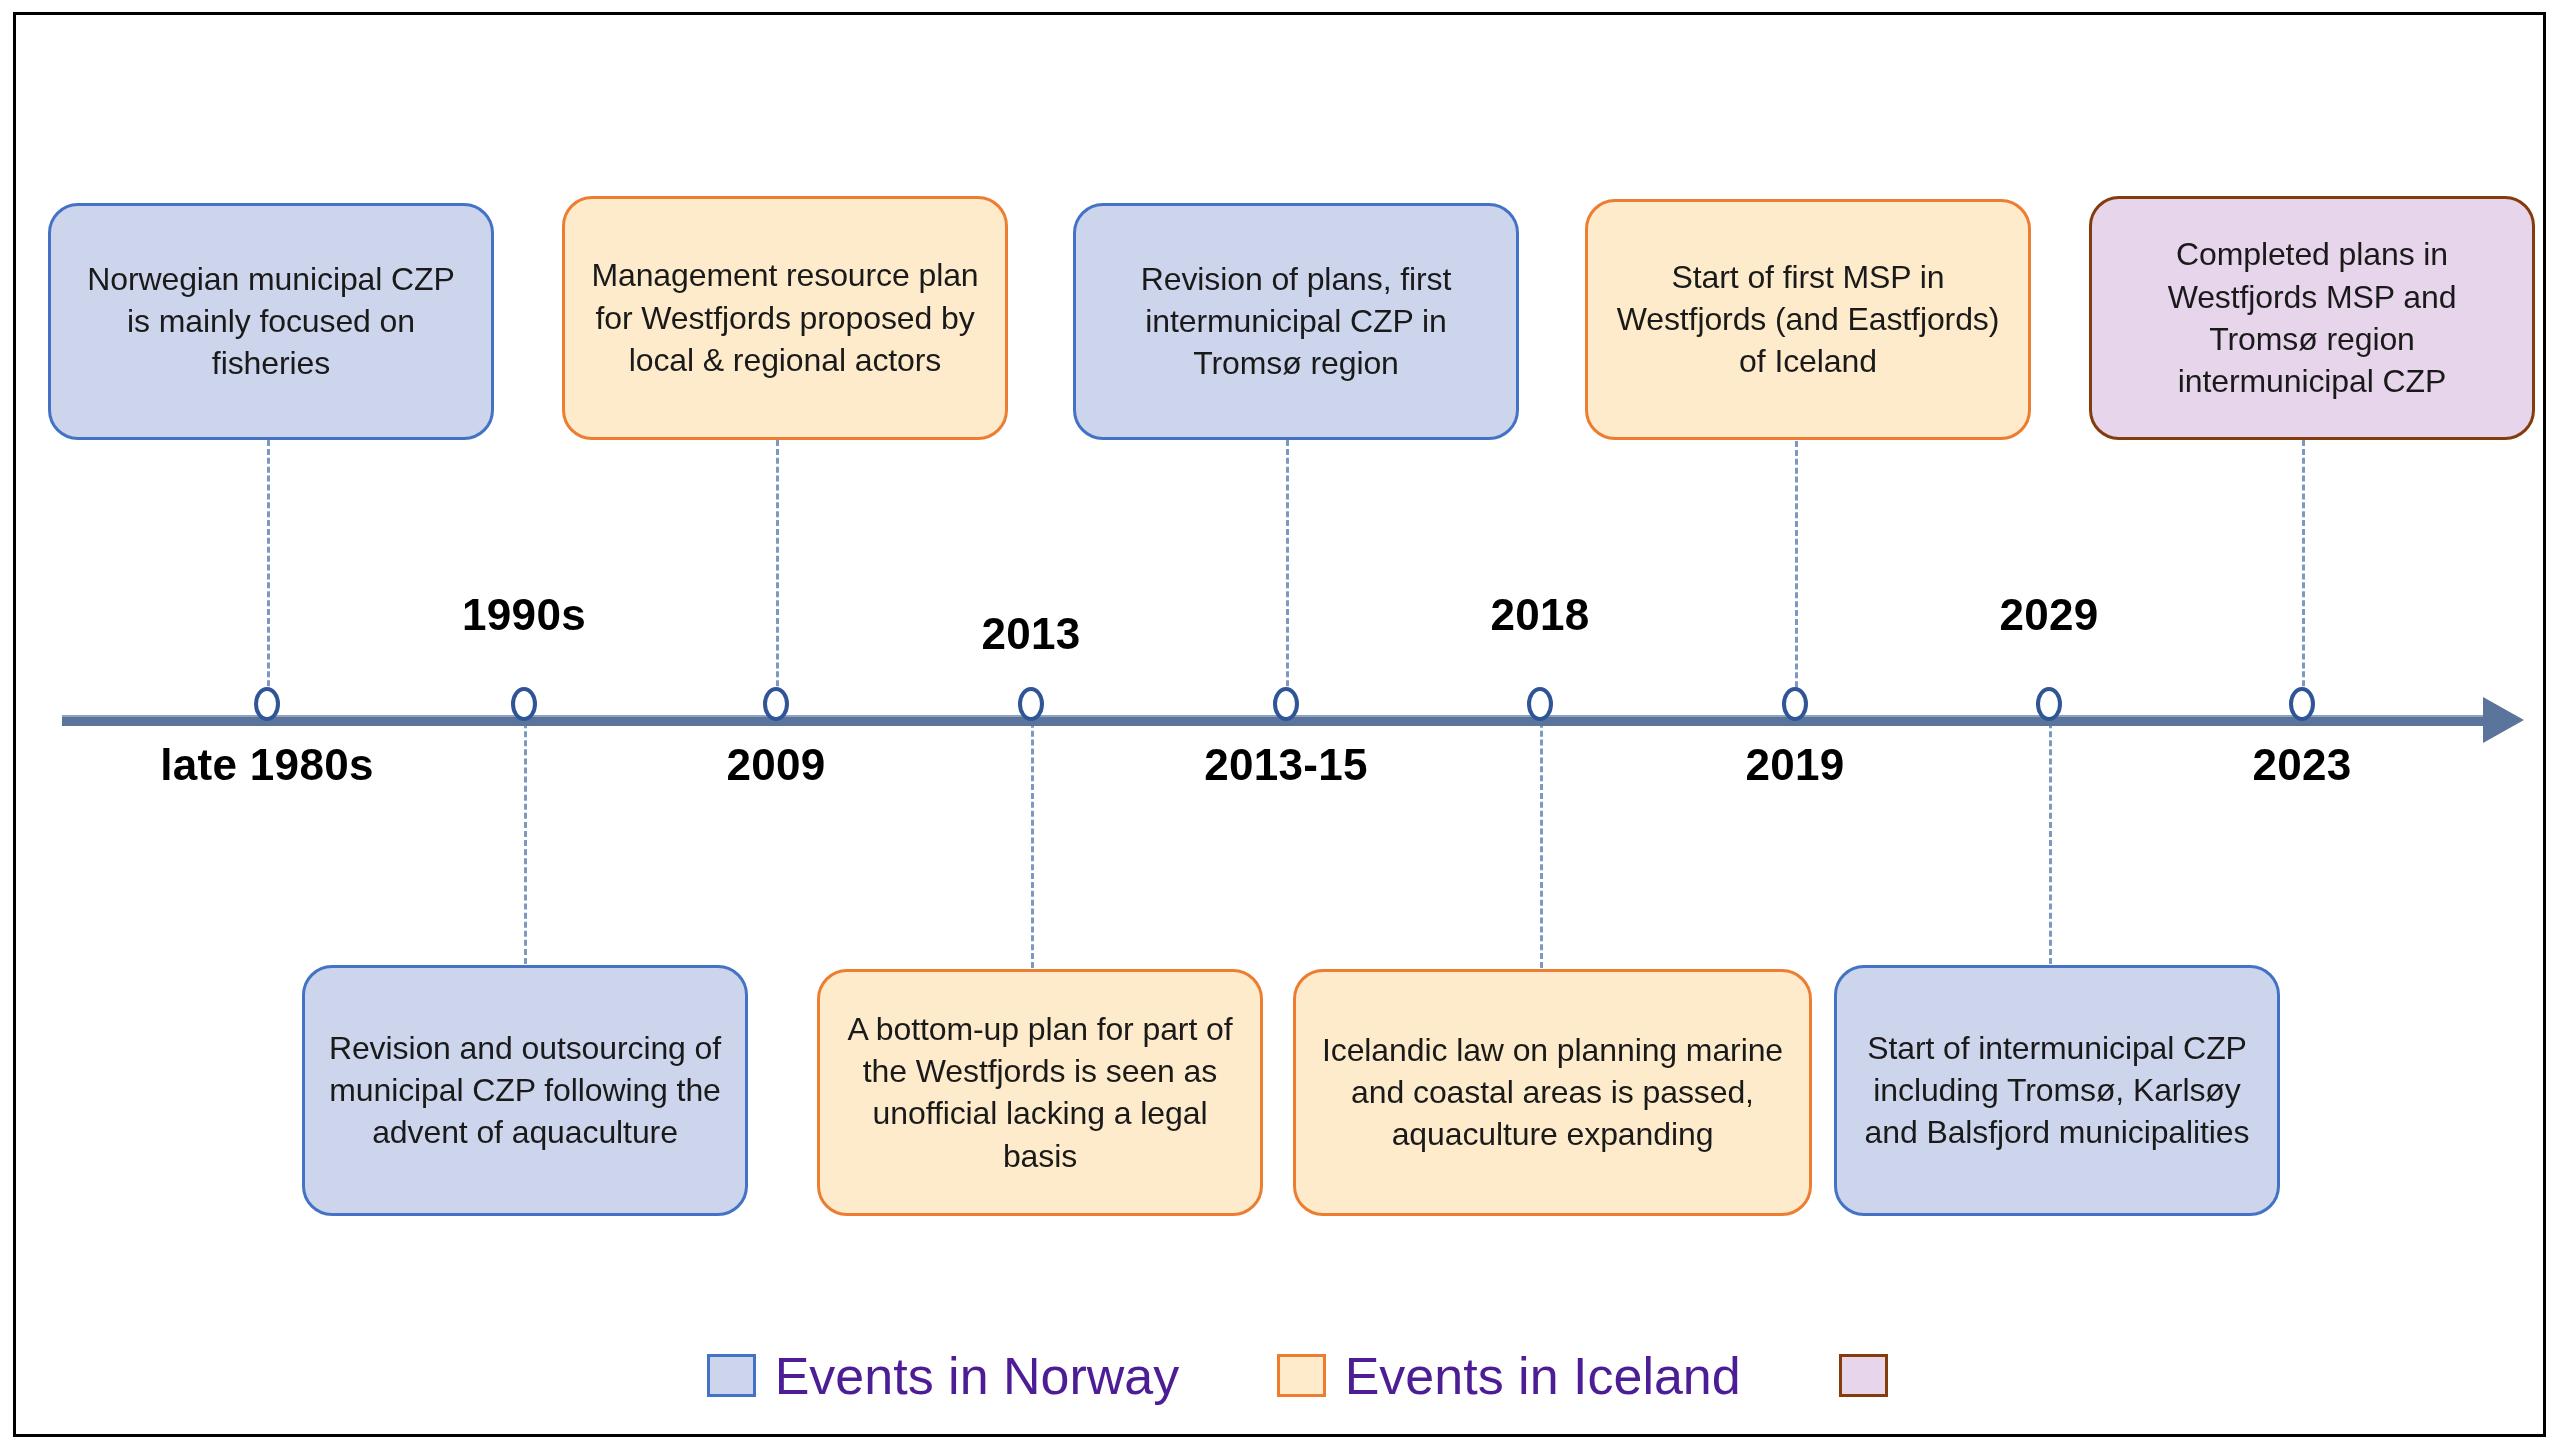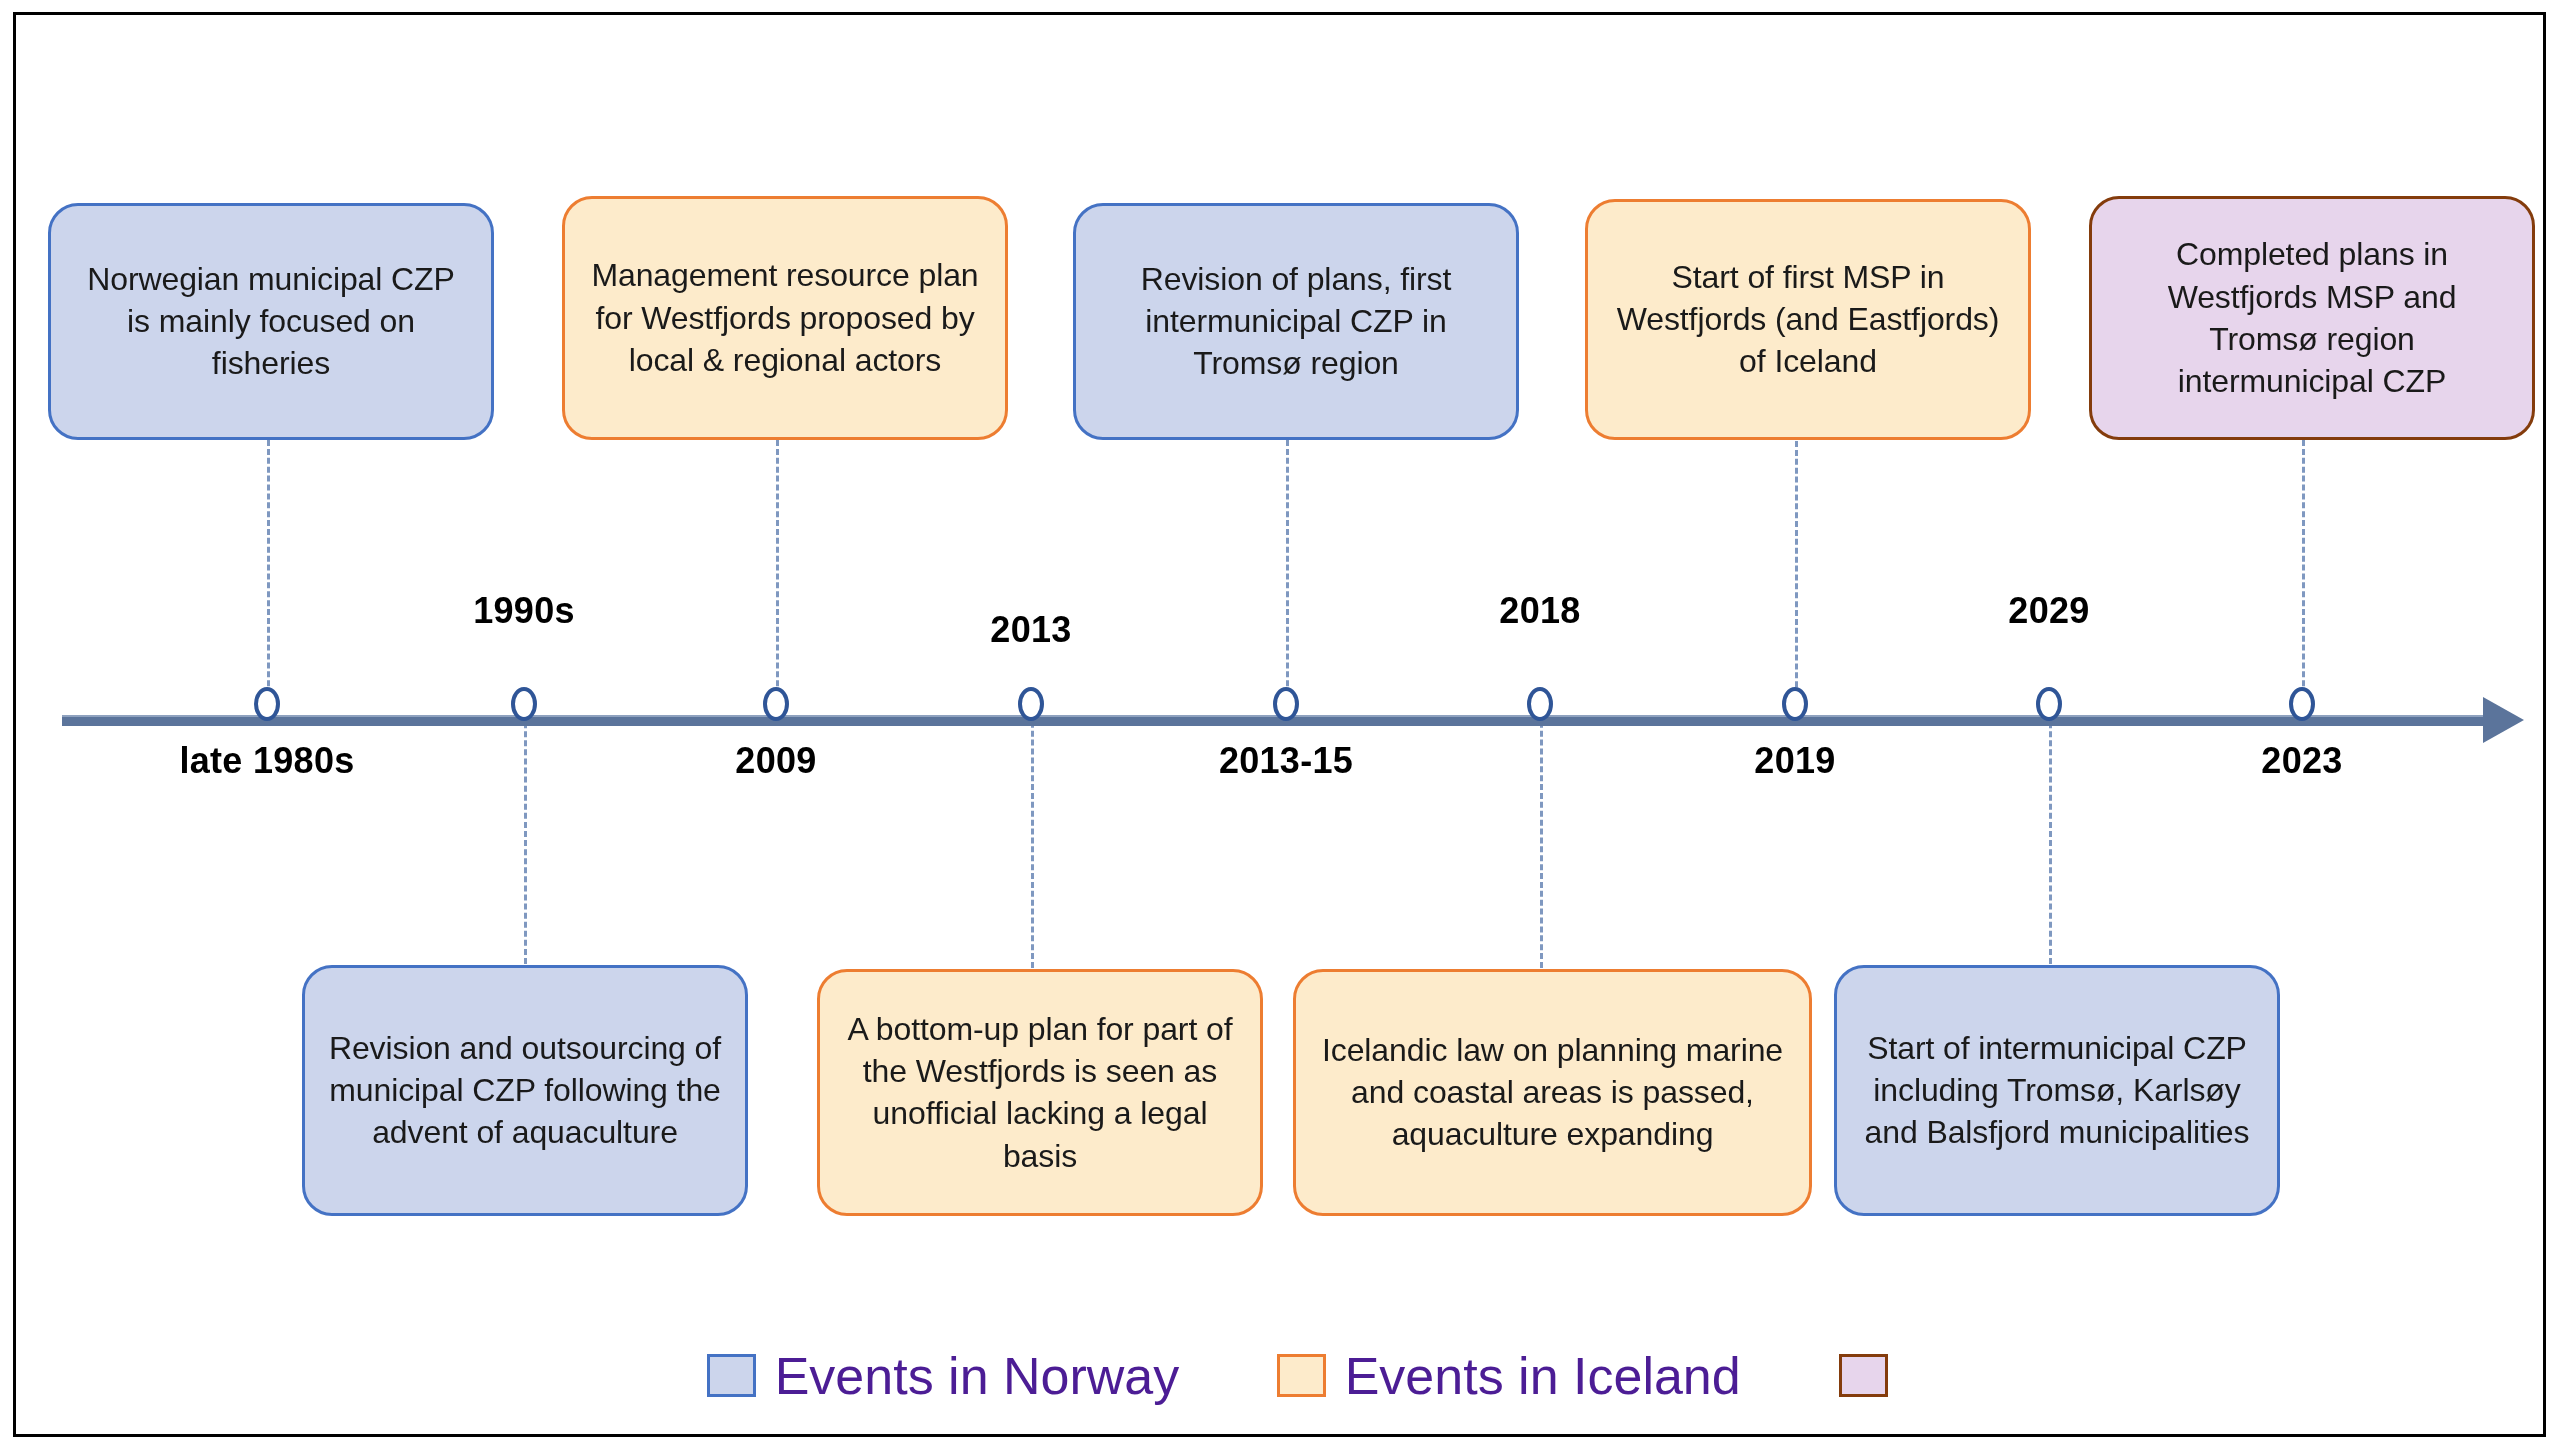--- a/index.html
+++ b/index.html
@@ -92,21 +92,21 @@
     border: 3.9px solid #ed7d31;
   }
   .ev-both {
     background: #e7d5ec;
     border: 3.9px solid #843c0c;
   }
 
   
   .year-label {
     position: absolute;
-    font-size: 36px;
+    font-size: 44px;
     font-weight: bold;
     color: #000000;
     white-space: nowrap;
     transform: translateX(-50%);
     letter-spacing: 0.3px;
   }
 
   
   .legend {
     position: absolute;

